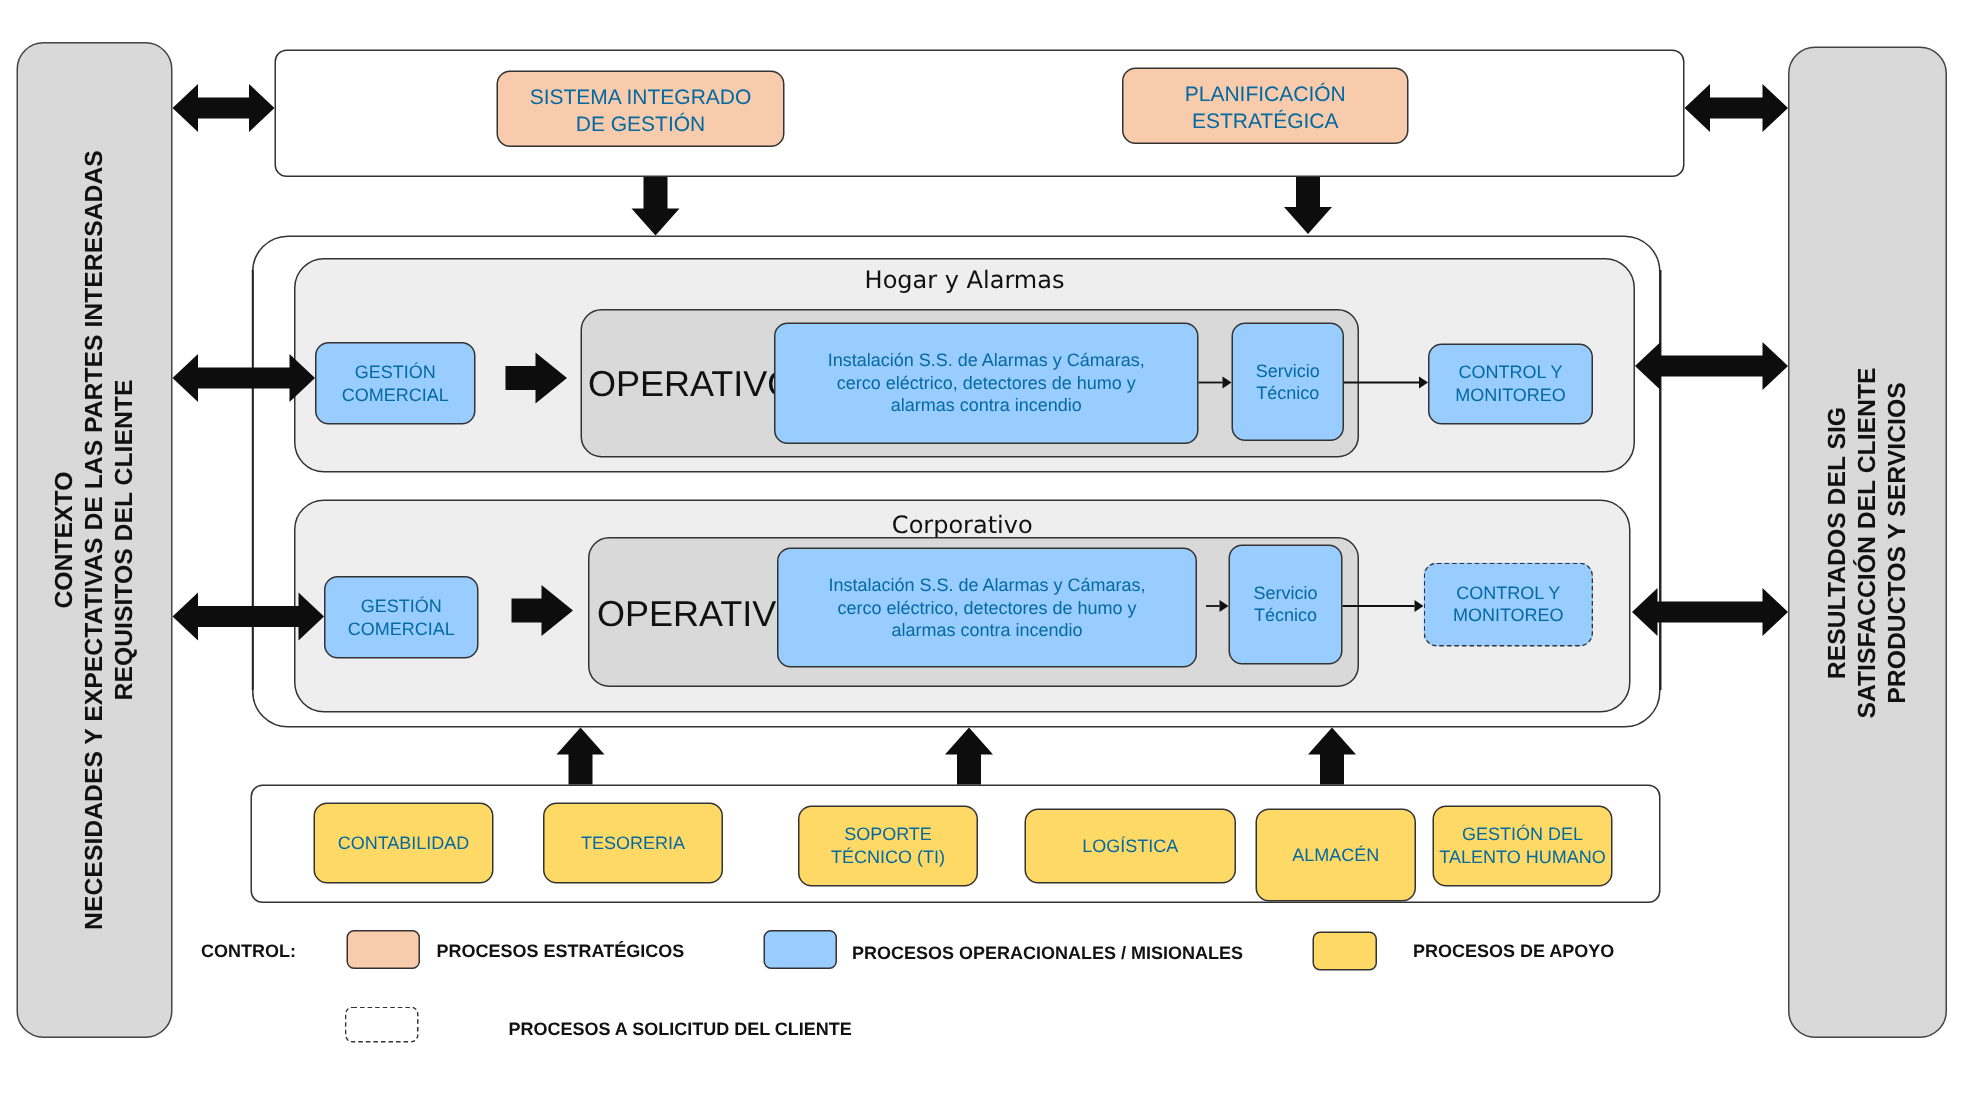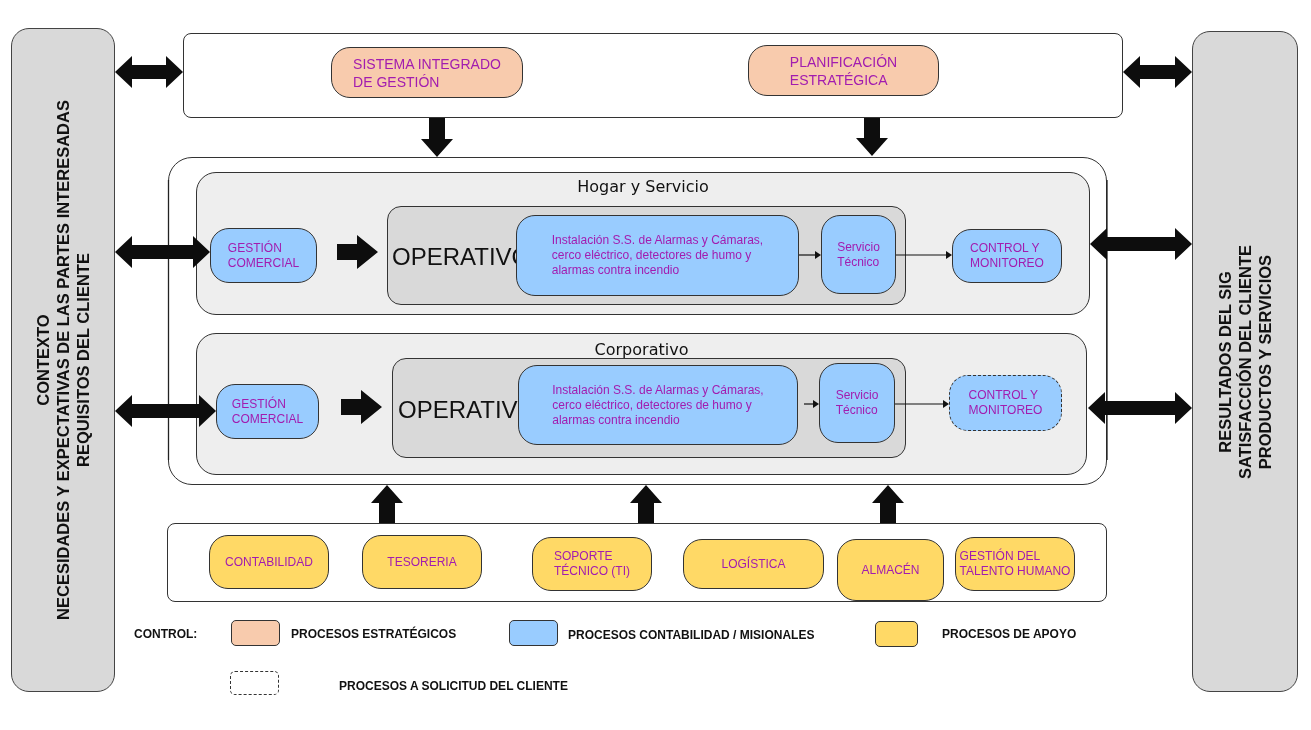--- a/index.html
+++ b/index.html
@@ -4,21 +4,21 @@
 <style>
   html, body { margin:0; padding:0; background:#ffffff; }
   body { width:1311px; height:730px; position:relative; overflow:hidden; font-family:"Liberation Sans", sans-serif; color:#1a1a1a; }
   .abs { position:absolute; box-sizing:border-box; }
   .side { background:#d9d9d9; border:1.5px solid #444; border-radius:18px; }
   .vtext { position:absolute; left:50%; top:50%; transform:translate(-50%,-50%) rotate(-90deg); white-space:nowrap; text-align:center; font-weight:bold; font-size:16.5px; line-height:20px; color:#111; }
   .panel { background:#fff; border:1.3px solid #333; border-radius:8px; }
   .bigpanel { background:#fff; border:1.3px solid #333; border-radius:24px; }
   .group { background:#eeeeee; border:1.3px solid #333; border-radius:20px; }
   .opbox { background:#d9d9d9; border:1.3px solid #333; border-radius:14px; }
-  .box { display:flex; align-items:center; justify-content:center; text-align:left; border:1.3px solid #333; border-radius:19px; font-size:12px; line-height:15px; color:#a21caf; }
+  .box { display:flex; align-items:center; justify-content:center; text-align:center; border:1.3px solid #333; border-radius:9px; font-size:12px; line-height:15px; color:#0369a1; }
   .strat { background:#f8cbad; font-size:14px; line-height:18px; }
   .blue { background:#99ccff; }
   .yellow { background:#ffd966;margin-left:14px; }
   .dashed { border-style:dashed; }
   .grp-title { position:absolute; text-align:center; font-family:"DejaVu Sans", sans-serif; font-size:16px; color:#111; }
   .op-label { position:absolute; font-size:24px; color:#111; }
   .leg-text { position:absolute; font-weight:bold; font-size:12px; color:#111; white-space:nowrap; }
   .leg-swatch { border:1.3px solid #333; border-radius:5px; }
   svg.overlay { position:absolute; left:0; top:0; pointer-events:none; }
 </style>
@@ -51,21 +51,21 @@
 <div class="abs box strat" style="left:748px; top:45px; width:191px; height:51px;">
   <div>
       <div>PLANIFICACIÓN</div>
       <div>ESTRATÉGICA</div>
     </div>
 </div>
 
 <div class="abs bigpanel" style="left:168px; top:157px; width:939px; height:328px;"></div>
 
 <div class="abs group" style="left:196px; top:172px; width:894px; height:143px;"></div>
-<div class="grp-title" style="left:196px; top:177px; width:894px;">Hogar y Servicio</div>
+<div class="grp-title" style="left:196px; top:177px; width:894px;">Hogar y Alarmas</div>
 <div class="abs box blue" style="left:210px; top:228px; width:107px; height:55px;">
   <div>
       <div>GESTIÓN</div>
       <div>COMERCIAL</div>
     </div>
 </div>
 <div class="abs opbox" style="left:387px; top:206px; width:519px; height:99px;"></div>
 <div class="op-label" style="left:392px; top:243px;">OPERATIVO</div>
 <div class="abs box blue" style="left:516px; top:215px; width:283px; height:81px;">
   <div>
@@ -148,21 +148,21 @@
   <div>
       <div>GESTIÓN DEL</div>
       <div>TALENTO HUMANO</div>
     </div>
 </div>
 
 <div class="leg-text" style="left:134px; top:627px;">CONTROL:</div>
 <div class="abs leg-swatch" style="left:231px; top:620px; width:49px; height:26px; background:#f8cbad;"></div>
 <div class="leg-text" style="left:291px; top:627px;">PROCESOS ESTRATÉGICOS</div>
 <div class="abs leg-swatch" style="left:509px; top:620px; width:49px; height:26px; background:#99ccff;"></div>
-<div class="leg-text" style="left:568px; top:628px;">PROCESOS CONTABILIDAD / MISIONALES</div>
+<div class="leg-text" style="left:568px; top:628px;">PROCESOS OPERACIONALES / MISIONALES</div>
 <div class="abs leg-swatch" style="left:875px; top:621px; width:43px; height:26px; background:#ffd966;"></div>
 <div class="leg-text" style="left:942px; top:627px;">PROCESOS DE APOYO</div>
 <div class="abs leg-swatch" style="left:230px; top:671px; width:49px; height:24px; border-style:dashed; background:#fff;"></div>
 <div class="leg-text" style="left:292px; top:679px;padding-left:47px;">PROCESOS A SOLICITUD DEL CLIENTE</div>
 
 <svg class="overlay" width="1311" height="730">
 
   <line x1="168.5" y1="180" x2="168.5" y2="460" stroke="#222" stroke-width="1.3"></line>
   <line x1="1107" y1="180" x2="1107" y2="460" stroke="#222" stroke-width="1.3"></line>
 

